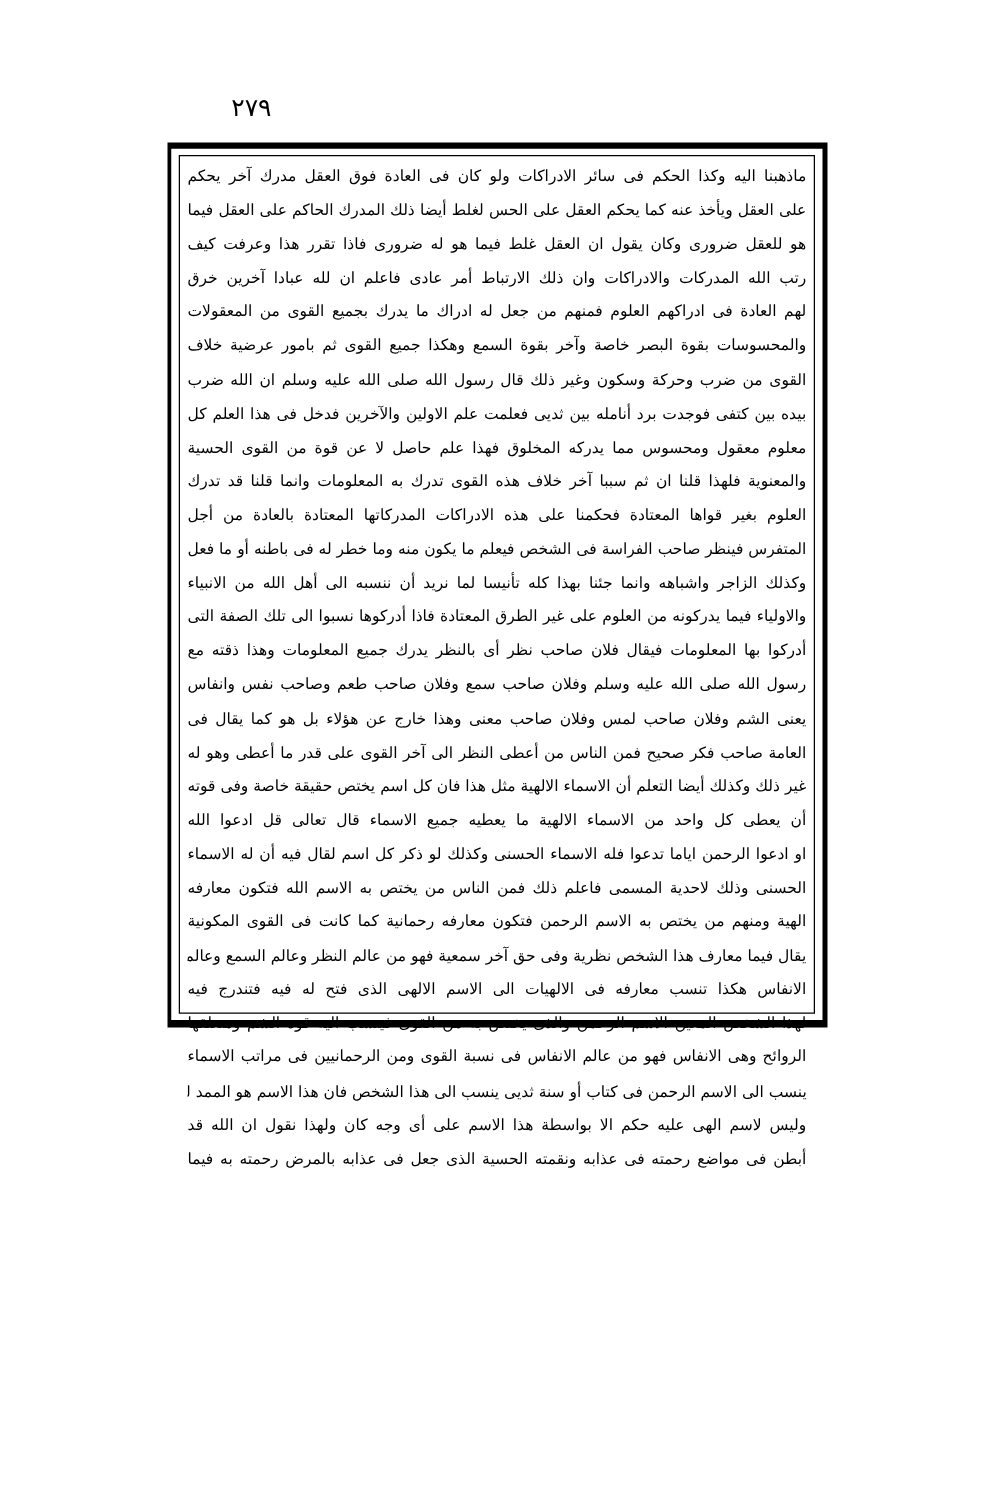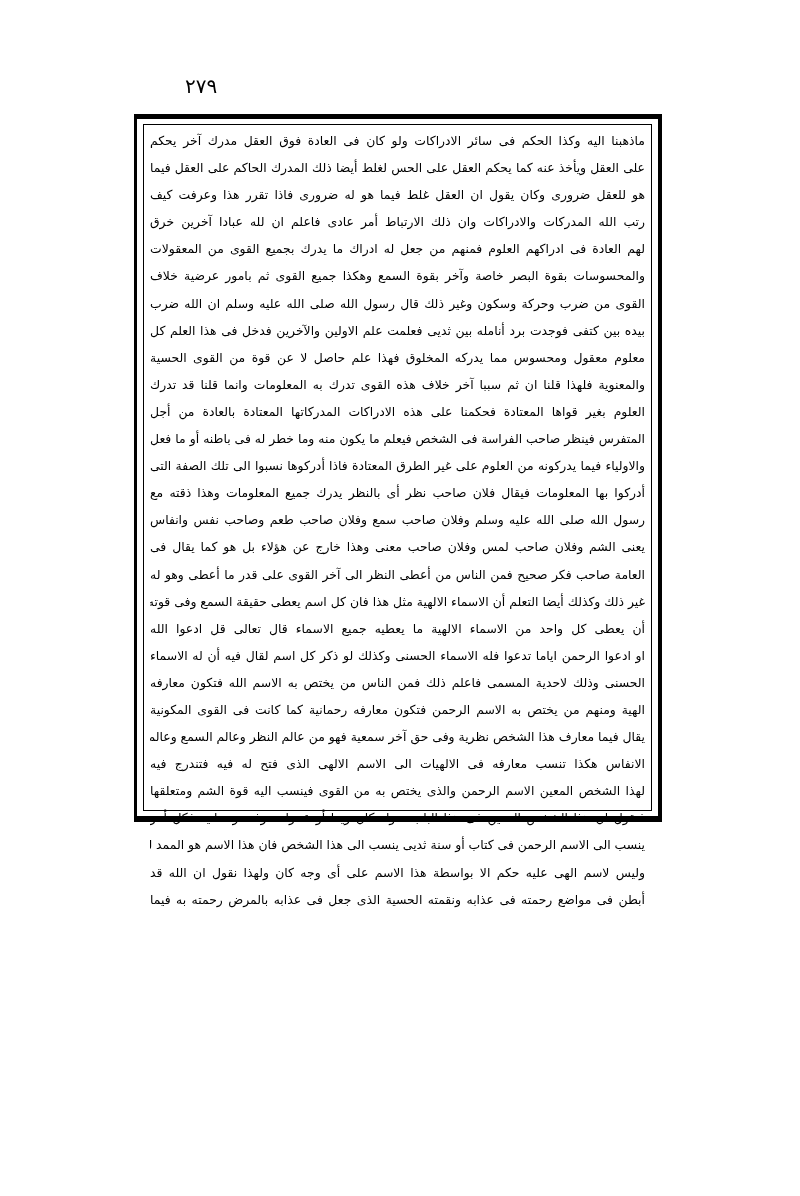--- a/index.html
+++ b/index.html
@@ -81,32 +81,33 @@
       <span class="line">هو للعقل ضرورى وكان يقول ان العقل غلط فيما هو له ضرورى فاذا تقرر هذا وعرفت كيف</span>
       <span class="line">رتب الله المدركات والادراكات وان ذلك الارتباط أمر عادى فاعلم ان لله عبادا آخرين خرق</span>
       <span class="line">لهم العادة فى ادراكهم العلوم فمنهم من جعل له ادراك ما يدرك بجميع القوى من المعقولات</span>
       <span class="line">والمحسوسات بقوة البصر خاصة وآخر بقوة السمع وهكذا جميع القوى ثم بامور عرضية خلاف</span>
       <span class="line">القوى من ضرب وحركة وسكون وغير ذلك قال رسول الله صلى الله عليه وسلم ان الله ضرب</span>
       <span class="line">بيده بين كتفى فوجدت برد أنامله بين ثديى فعلمت علم الاولين والآخرين فدخل فى هذا العلم كل</span>
       <span class="line">معلوم معقول ومحسوس مما يدركه المخلوق فهذا علم حاصل لا عن قوة من القوى الحسية</span>
       <span class="line">والمعنوية فلهذا قلنا ان ثم سببا آخر خلاف هذه القوى تدرك به المعلومات وانما قلنا قد تدرك</span>
       <span class="line">العلوم بغير قواها المعتادة فحكمنا على هذه الادراكات المدركاتها المعتادة بالعادة من أجل</span>
       <span class="line">المتفرس فينظر صاحب الفراسة فى الشخص فيعلم ما يكون منه وما خطر له فى باطنه أو ما فعل</span>
+      <span class="line">وكذلك الزاجر واشباهه وانما جئنا بهذا كله تأنيسا لما نريد أن ننسبه الى أهل الله من الانبياء</span>
       <span class="line">والاولياء فيما يدركونه من العلوم على غير الطرق المعتادة فاذا أدركوها نسبوا الى تلك الصفة التى</span>
       <span class="line">أدركوا بها المعلومات فيقال فلان صاحب نظر أى بالنظر يدرك جميع المعلومات وهذا ذقته مع</span>
       <span class="line">رسول الله صلى الله عليه وسلم وفلان صاحب سمع وفلان صاحب طعم وصاحب نفس وانفاس</span>
       <span class="line">يعنى الشم وفلان صاحب لمس وفلان صاحب معنى وهذا خارج عن هؤلاء بل هو كما يقال فى</span>
       <span class="line">العامة صاحب فكر صحيح فمن الناس من أعطى النظر الى آخر القوى على قدر ما أعطى وهو له</span>
-      <span class="line">غير ذلك وكذلك أيضا التعلم أن الاسماء الالهية مثل هذا فان كل اسم يعطى حقيقة السمع وفى قوته</span>
+      <span class="line">غير ذلك وكذلك أيضا التعلم أن الاسماء الالهية مثل هذا فان كل اسم يختص حقيقة خاصة وفى قوته</span>
       <span class="line">أن يعطى كل واحد من الاسماء الالهية ما يعطيه جميع الاسماء قال تعالى قل ادعوا الله</span>
       <span class="line">او ادعوا الرحمن اياما تدعوا فله الاسماء الحسنى وكذلك لو ذكر كل اسم لقال فيه أن له الاسماء</span>
       <span class="line">الحسنى وذلك لاحدية المسمى فاعلم ذلك فمن الناس من يختص به الاسم الله فتكون معارفه</span>
       <span class="line">الهية ومنهم من يختص به الاسم الرحمن فتكون معارفه رحمانية كما كانت فى القوى المكونية</span>
       <span class="line">يقال فيما معارف هذا الشخص نظرية وفى حق آخر سمعية فهو من عالم النظر وعالم السمع وعالم</span>
       <span class="line">الانفاس هكذا تنسب معارفه فى الالهيات الى الاسم الالهى الذى فتح له فيه فتندرج فيه</span>
       <span class="line">لهذا الشخص المعين الاسم الرحمن والذى يختص به من القوى فينسب اليه قوة الشم ومتعلقها</span>
-      <span class="line">فنقول ان هذا الشخص المعين فى هذا الباب سواء كان زيدا أو عمرا معرفته رحمانية فكل أمر</span>
+      <span class="line">الروائح وهى الانفاس فهو من عالم الانفاس فى نسبة القوى ومن الرحمانيين فى مراتب الاسماء</span>
       <span class="line">ينسب الى الاسم الرحمن فى كتاب أو سنة ثديى ينسب الى هذا الشخص فان هذا الاسم هو الممد له</span>
       <span class="line">وليس لاسم الهى عليه حكم الا بواسطة هذا الاسم على أى وجه كان ولهذا نقول ان الله قد</span>
       <span class="line">أبطن فى مواضع رحمته فى عذابه ونقمته الحسية الذى جعل فى عذابه بالمرض رحمته به فيما</span>
     </div>
   </div>
 </div>
 
 </body></html>

